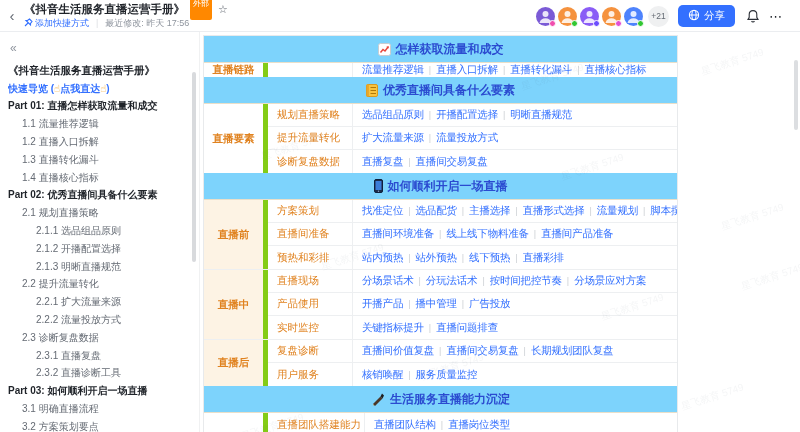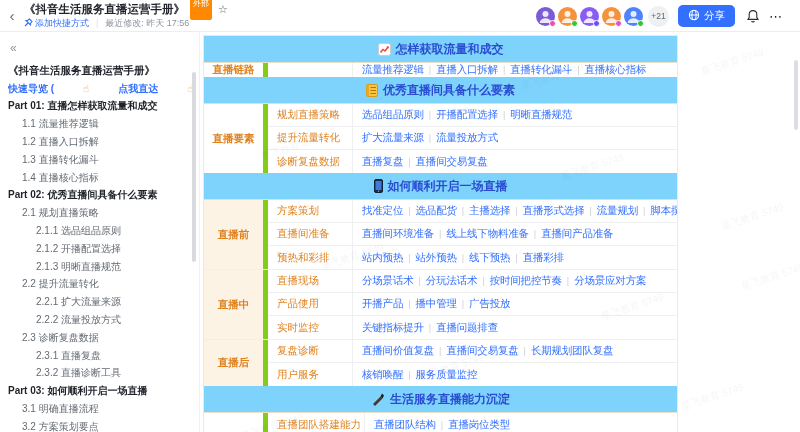--- a/index.html
+++ b/index.html
@@ -26,21 +26,21 @@
   .share-btn { margin-left:4px; height:22px; background:#3370ff; border:none; border-radius:5px; color:#fff; font-size:10.5px; padding:0 10px; display:flex; align-items:center; gap:4px; cursor:pointer; font-family:inherit; }
   .bell { margin-left:6px; cursor:pointer; display:flex; align-items:center; }
   .more-dots { color:#1f2329; font-size:13px; margin-left:4px; cursor:pointer; letter-spacing:1px; }
   
   .page-body { display:flex; height:400px; position:relative; }
   .sidebar { position:relative; width:200px; border-right:1px solid #f0f1f2; padding:6px 0 0 8px; flex:none; }
   .collapse { color:#8f959e; font-size:12px; cursor:pointer; margin-left:2px; }
   .toc { margin-top:6px; }
   .toc-item { height:17.8px; display:flex; align-items:center; font-size:10px; color:#646a73; white-space:nowrap; overflow:hidden; cursor:pointer; }
   .toc-item.t-title { color:#1f2329; font-weight:bold; font-size:10.5px; }
-  .toc-item.t-nav { color:#3370ff; font-weight:bold;gap:29px; }
+  .toc-item.t-nav { color:#3370ff; font-weight:bold; }
   .toc-item.t-nav .hand { color:#f0a020; font-weight:normal; }
   .toc-item.t-part { color:#1f2329; font-weight:bold; }
   .toc-item.t-l2 { padding-left:14px; }
   .toc-item.t-l3 { padding-left:28px; }
   .sidebar-scroll { position:absolute; right:3px; top:40px; width:4px; height:190px; background:#d8dadd; border-radius:2px; cursor:pointer; }
   
   .main { position:relative; flex:1; padding:3px 0 0 3px; background:#fff; }
   .doc-table { width:475px; border:1px solid #e8eaec; }
   .sec-header { height:27px; background:#7dd3fc; display:flex; align-items:center; justify-content:center; gap:5px; border-bottom:1px solid #eadfc9;text-align:right; }
   .sec-title { font-size:12px; font-weight:bold; color:#2b4bd0; }

